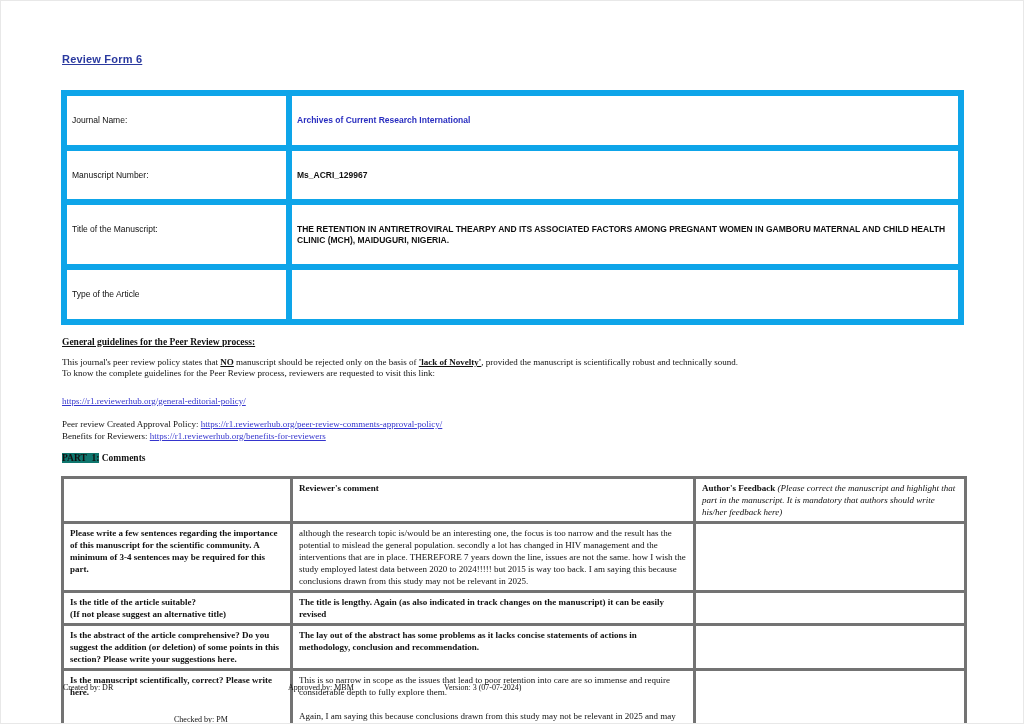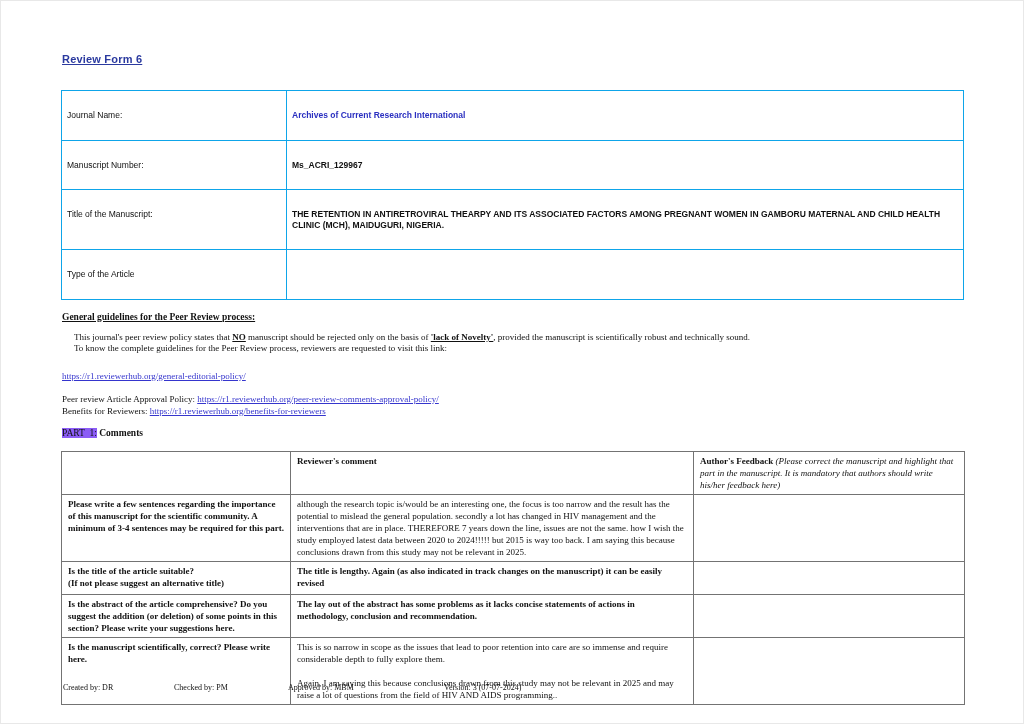--- a/index.html
+++ b/index.html
@@ -22,70 +22,70 @@
     letter-spacing:.2px;
   }
   
   table { border-collapse:collapse; }
   .info-table {
     margin:25px 0 0 60px;
     width:903px; table-layout:fixed;
     font-family:"Liberation Sans", sans-serif;
     font-size:8.5px; line-height:10.5px;
   }
-  .info-table td { border:1px solid #0ea5e9; padding:19px 5px; vertical-align:top; }
+  .info-table td { border:6px solid #0ea5e9; padding:19px 5px; vertical-align:top; }
   .info-table .lbl { width:225px; font-weight:normal; }
   .info-table .val { font-weight:bold; }
   .val-blue { color:#2A2FC0; }
   .row-sm td { height:12px; }
   
   .guidelines { margin:12px 0 0 61px; width:903px; font-size:9px; line-height:11px; }
   .g-head {
     font-weight:bold; text-decoration:underline;
     font-size:9.5px; margin-bottom:9px;
   }
-  .g-para { margin-bottom:9px;margin-left:12px; }
+  .g-para { margin-bottom:9px; }
   .bu { font-weight:bold; text-decoration:underline; }
   a.doclink { color:#3535CD; text-decoration:underline; cursor:pointer; }
   .g-link-line { margin:10px 0; }
   .hl {
     background:#FFFF00; font-weight:bold; text-decoration:underline;
     font-size:9.5px;
   }
   .imp-line { margin:11px 0 10px 0; }
   .policy-line { margin:0 0 1px 0; }
   .part-line { margin-top:11px; font-size:9.5px; }
-  .part-label { background:#8b5cf6; font-weight:normal; white-space:pre-wrap; text-decoration:none; }
+  .part-label { background:#0f766e; font-weight:bold; white-space:pre-wrap; text-decoration:none; }
   .part-title { font-weight:bold; }
   
   .comments-table {
     margin:12px 0 0 60px;
     width:903px; table-layout:fixed;
     font-size:9px; line-height:12px;
   }
-  .comments-table td { border:1px solid #737373; vertical-align:top; padding:3px 6px; }
+  .comments-table td { border:3px solid #737373; vertical-align:top; padding:3px 6px; }
   .col-q { width:229px; }
   .col-r { width:403px; }
   .col-f { width:271px; }
   .q-cell { font-weight:bold; padding-left:14px; }
   .r-cell {}
   .r-bold { font-weight:bold; }
   .f-head-bold { font-weight:bold; }
   .f-head-note { font-style:italic;text-align:right; }
   .hdr-row td { height:28px; }
   .row-1 td { height:59px; }
   .row-2 td { height:33px; }
   .row-3 td { height:36px; }
   .row-4 td { height:63px; }
   .row-5 td { height:33px; }
   .para-gap { margin-top:12px; }
   
   .footer { position:absolute; top:682px; left:0; width:100%; font-size:8px; }
   .footer span { position:absolute; white-space:nowrap; }
-  .f1 { left:62px; } .f2 { left:173px; } .f3 { left:287px; } .f4 { left:443px; }
+  .f1 { left:62px; } .f2 { left:173px;margin-top:32px; } .f3 { left:287px; } .f4 { left:443px; }
 </style>
 </head>
 <body>
 
 <div class="page">
 
   <div class="doc-title">Review Form 6</div>
 
   <table class="info-table">
     <tbody>
@@ -115,21 +115,21 @@
       <span>This journal's peer review policy states that </span><span class="bu">NO</span><span> manuscript should be rejected only on the basis of </span><span class="bu">'lack of Novelty'</span><span>, provided the manuscript is scientifically robust and technically sound.</span>
       <div>To know the complete guidelines for the Peer Review process, reviewers are requested to visit this link:</div>
     </div>
 
     <div class="g-link-line" style="margin-top:17px;">
       <a class="doclink">https://r1.reviewerhub.org/general-editorial-policy/</a>
     </div>
 
 
     <div class="policy-line" style="margin-top:12px;">
-      <span>Peer review Article Approval Policy: </span><a class="doclink">https://r1.reviewerhub.org/peer-review-comments-approval-policy/</a>
+      <span>Peer review Created Approval Policy: </span><a class="doclink">https://r1.reviewerhub.org/peer-review-comments-approval-policy/</a>
     </div>
     <div class="policy-line">
       <span>Benefits for Reviewers: </span><a class="doclink">https://r1.reviewerhub.org/benefits-for-reviewers</a>
     </div>
 
     <div class="part-line">
       <span class="part-label">PART  1:</span><span class="part-title"> Comments</span>
     </div>
   </div>
 

